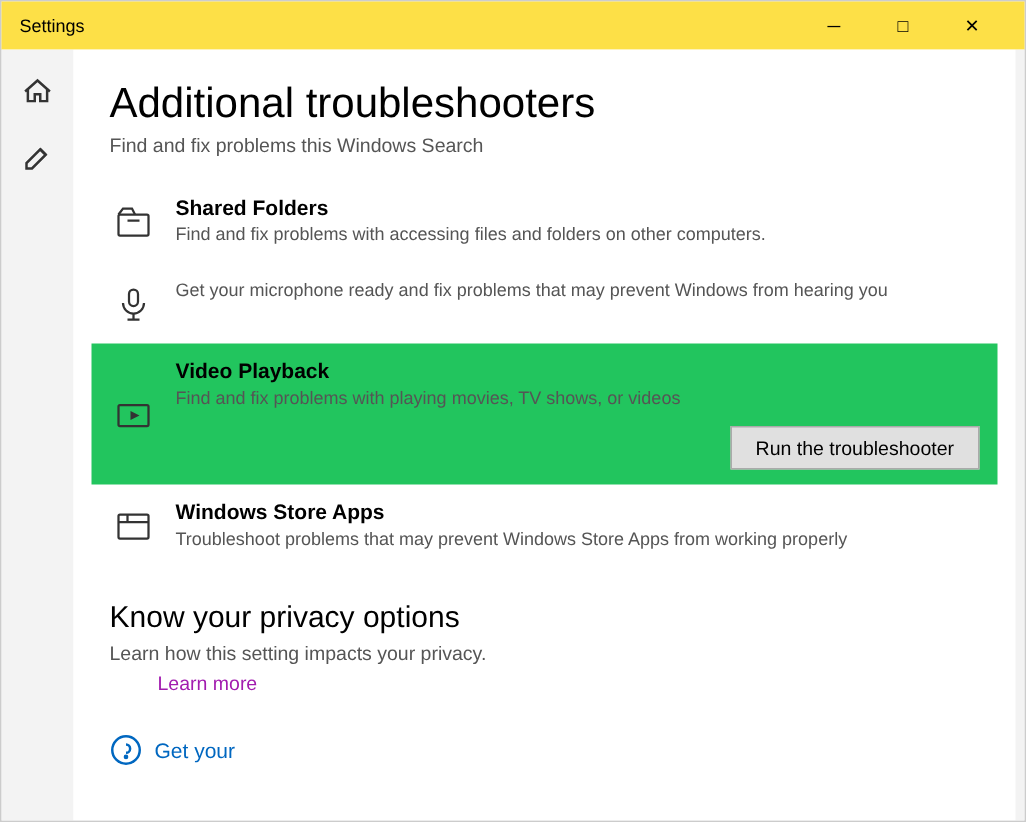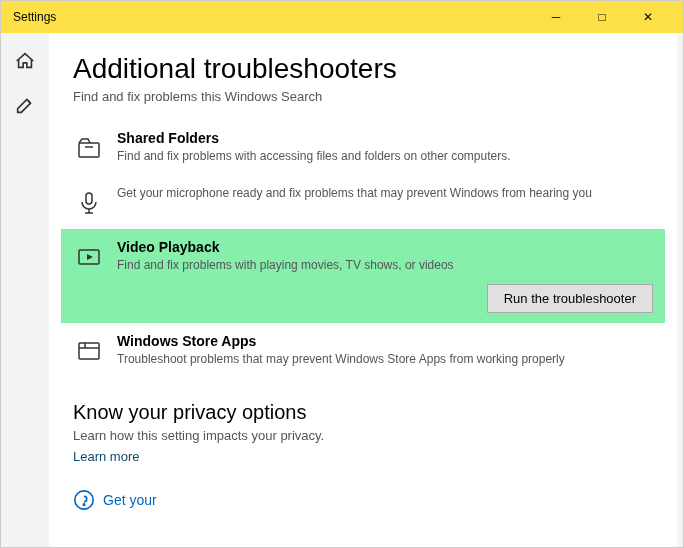--- a/index.html
+++ b/index.html
@@ -104,23 +104,24 @@
     }
 
     .troubleshooter-item {
       display: flex;
       align-items: flex-start;
       padding: 10px 0;
       border-bottom: none;
     }
 
     .troubleshooter-item.expanded {
-      background: #86efac;
+      background: #22c55e;
       padding: 10px 12px;
       margin: 0 -12px;
+      align-items: center;
     }
 
     .item-icon {
       width: 32px;
       height: 32px;
       flex-shrink: 0;
       margin-right: 12px;
       margin-top: 2px;
       display: flex;
       align-items: center;
@@ -180,23 +181,24 @@
     }
 
     .privacy-desc {
       font-size: 13px;
       color: #555;
       margin-bottom: 4px;
     }
 
     .learn-more {
       font-size: 13px;
-      color: #0c4a6e;
+      color: #a21caf;
       text-decoration: none;
       cursor: pointer;
+      margin-left: 32px;
     }
 
     .get-help-row {
       display: flex;
       align-items: center;
       margin-top: 24px;
       gap: 8px;
     }
 
     .get-help-icon {

